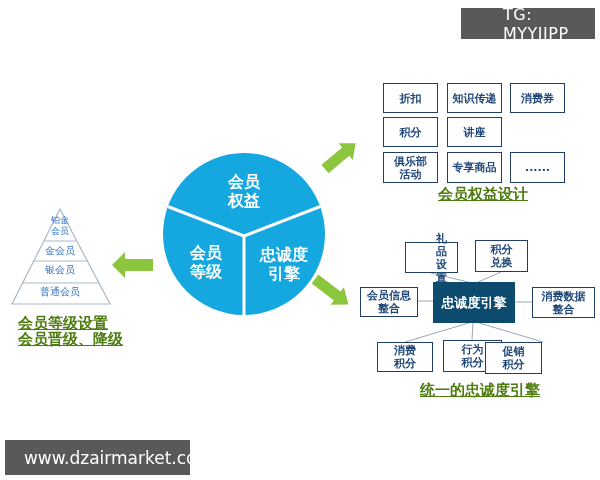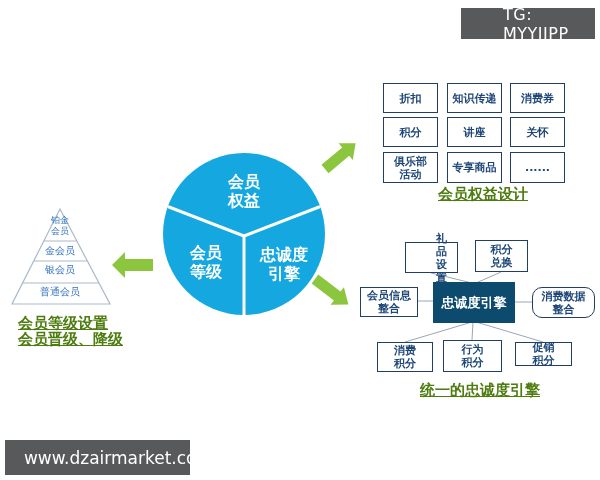--- a/index.html
+++ b/index.html
@@ -31,24 +31,24 @@
   
   .nbox{background:#fff;border:1.5px solid #203E66;color:#1E4677;font-size:11px;line-height:13px;font-weight:600;display:flex;flex-direction:column;align-items:center;justify-content:center;text-align:left;}
   .nbox span:empty{display:none;}
   
   .g-r1{top:83px;height:30px;} .g-r2{top:117px;height:30px;} .g-r3{top:152px;height:31px;}
   .g-c1{left:383px;width:55px;} .g-c2{left:447px;width:55px;} .g-c3{left:510px;width:55px;}
   
   .hb-gift{left:405px;top:242px;width:53px;height:31px;padding-left:30px;}
   .hb-redeem{left:475px;top:240px;width:53px;height:32px;}
   .hb-minfo{left:360px;top:287px;width:58px;height:30px;}
-  .hb-cdata{left:532px;top:287px;width:63px;height:31px;border-radius:10px;}
+  .hb-cdata{left:532px;top:287px;width:63px;height:31px;}
   .hb-cpts{left:377px;top:342px;width:56px;height:30px;}
   .hb-bpts{left:443px;top:340px;width:59px;height:32px;}
-  .hb-ppts{left:515px;top:342px;width:57px;height:24px;}
+  .hb-ppts{left:485px;top:342px;width:57px;height:32px;}
   .hub-center{left:433px;top:282px;width:82px;height:41px;background:#0c4a6e;color:#fff;font-size:13px;font-weight:bold;display:flex;align-items:center;justify-content:center;white-space:nowrap;}
 </style>
 </head>
 <body>
 
 <div class="stage">
 
   <svg class="svg-layer" viewBox="0 0 600 480">
 
     <circle cx="244" cy="234" r="81" fill="#14A7E0"></circle>
@@ -118,23 +118,20 @@
   </div>
   <div class="abs nbox g-r1 g-c3">
     <span>消费券</span>
   </div>
   <div class="abs nbox g-r2 g-c1">
     <span>积分</span>
   </div>
   <div class="abs nbox g-r2 g-c2">
     <span>讲座</span>
   </div>
-  <div class="abs nbox g-r2 g-c3">
-    <span>关怀</span>
-  </div>
   <div class="abs nbox g-r3 g-c1">
     <span>俱乐部</span>
     <span>活动</span>
   </div>
   <div class="abs nbox g-r3 g-c2">
     <span>专享商品</span>
   </div>
   <div class="abs nbox g-r3 g-c3">
     <span>......</span>
   </div>

